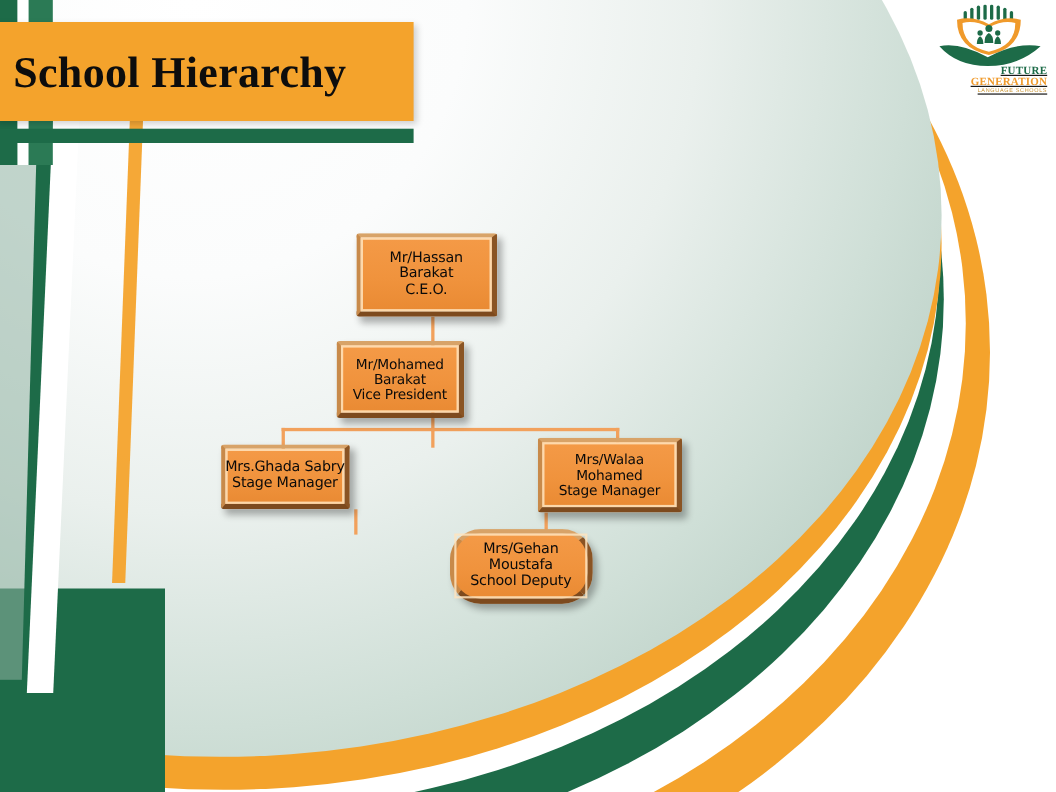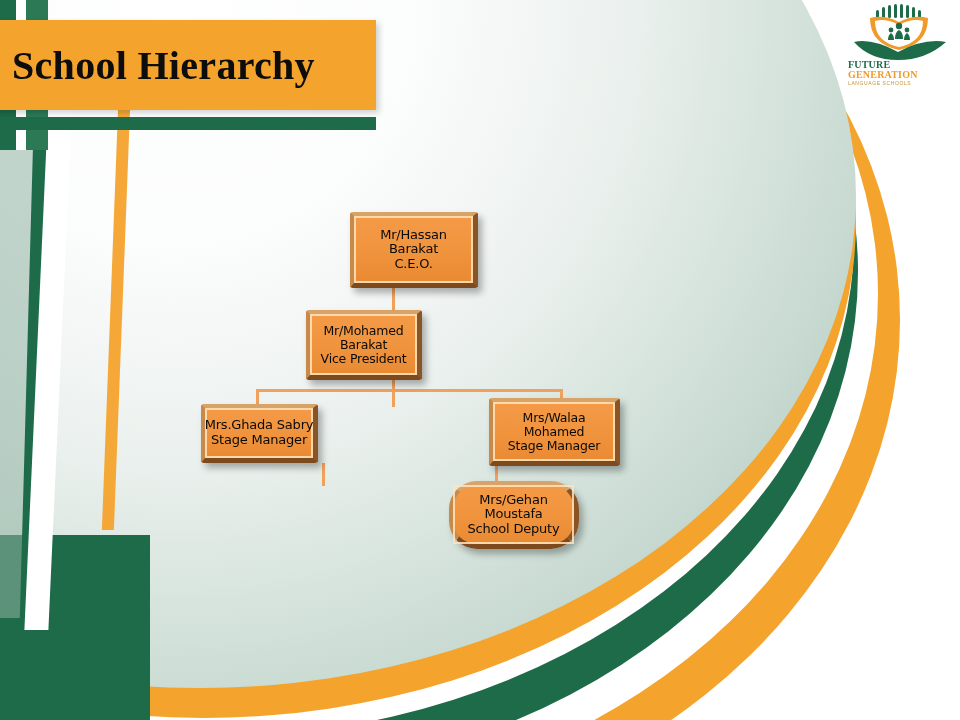--- a/index.html
+++ b/index.html
@@ -92,21 +92,21 @@
     padding-left:18px;letter-spacing:.3px;white-space:nowrap;
   }
   #title-underbar{
     position:absolute;left:-6px;top:117px;width:382px;height:13px;background:#1d6b48;
   }
 
   
   #logo{position:absolute;right:8px;top:4px;width:104px;height:80px;}
   #logo-mark{position:relative;width:104px;height:58px;}
   #logo-text{
-    text-align:left;line-height:1;margin-top:-2px;
+    text-align:right;line-height:1;margin-top:-2px;text-decoration:underline;
   }
   #logo-title{font-family:"Liberation Serif", serif;font-size:10px;font-weight:bold;letter-spacing:.2px;}
   #logo-t1{color:#1d6b48;}
   #logo-t2{color:#f09a2b;}
   #logo-sub{
     font-family:"Liberation Sans", sans-serif;font-size:5px;color:#c8922f;
     letter-spacing:.6px;margin-top:1px;
   }
 
   
@@ -209,21 +209,21 @@
 
     <div class="conn" style="left:392px;top:288px;width:3px;height:104px;"></div>
     <div class="conn" style="left:378px;top:344px;width:17px;height:3px;"></div>
     <div class="conn" style="left:256px;top:389px;width:307px;height:3px;"></div>
     <div class="conn" style="left:256px;top:389px;width:3px;height:22px;"></div>
     <div class="conn" style="left:392px;top:389px;width:3px;height:18px;"></div>
     <div class="conn" style="left:560px;top:389px;width:3px;height:15px;"></div>
     <div class="conn" style="left:322px;top:463px;width:3px;height:23px;"></div>
     <div class="conn" style="left:495px;top:466px;width:3px;height:18px;"></div>
 
-    <div class="node" style="left:350px;top:212px;width:128px;height:76px;">
+    <div class="node" style="left:324px;top:212px;width:128px;height:76px;">
       <div class="node-inner">
         <div class="node-label nl-13">Mr/Hassan</div>
         <div class="node-label nl-13">Barakat</div>
         <div class="node-label nl-13">C.E.O.</div>
       </div>
     </div>
 
     <div class="node" style="left:270px;top:310px;width:116px;height:70px;margin-left:36px;">
       <div class="node-inner">
         <div class="node-label nl-12">Mr/Mohamed</div>
@@ -242,21 +242,21 @@
 
     <div class="node" style="left:489px;top:398px;width:131px;height:68px;">
       <div class="node-inner">
         <div class="node-label nl-12">Mrs/Walaa</div>
         <div class="node-label nl-12">Mohamed</div>
         <div class="node-label nl-12">Stage Manager</div>
       </div>
     </div>
 
 
-    <div class="node" style="left:449px;top:481px;width:130px;height:68px;border-radius:28px;">
+    <div class="node" style="left:409px;top:481px;width:130px;height:68px;border-radius:28px;">
       <div class="node-inner">
         <div class="node-label nl-13">Mrs/Gehan</div>
         <div class="node-label nl-13">Moustafa</div>
         <div class="node-label nl-13">School Deputy</div>
       </div>
     </div>
 
   </div>
 </div>
 

